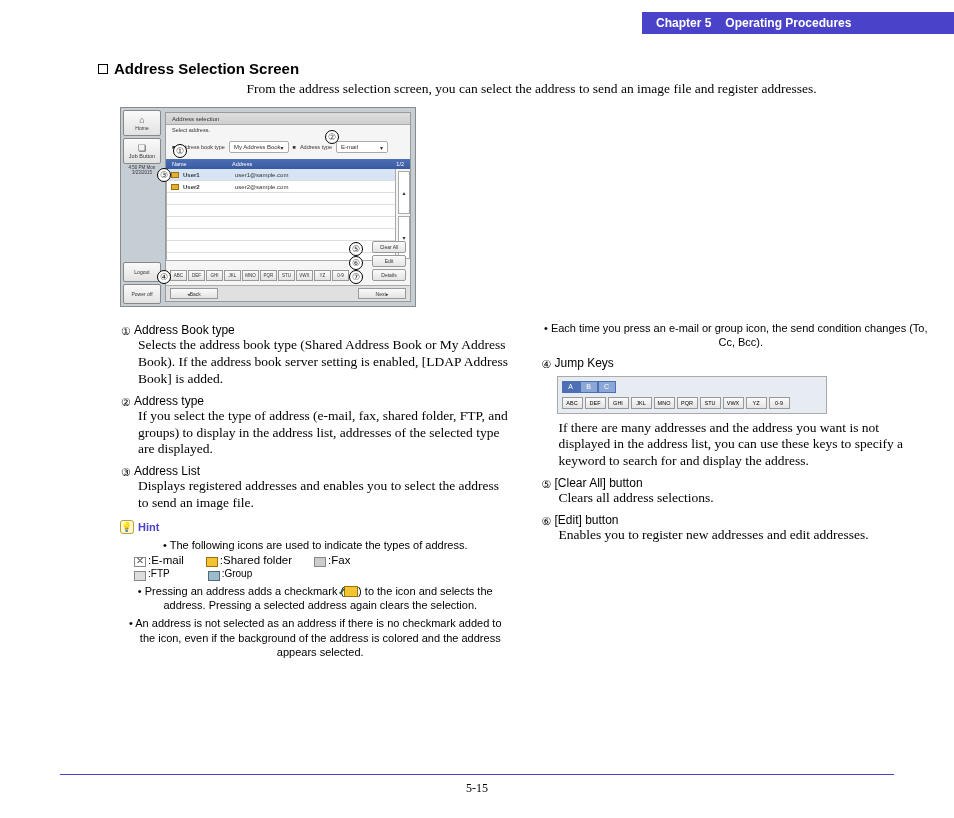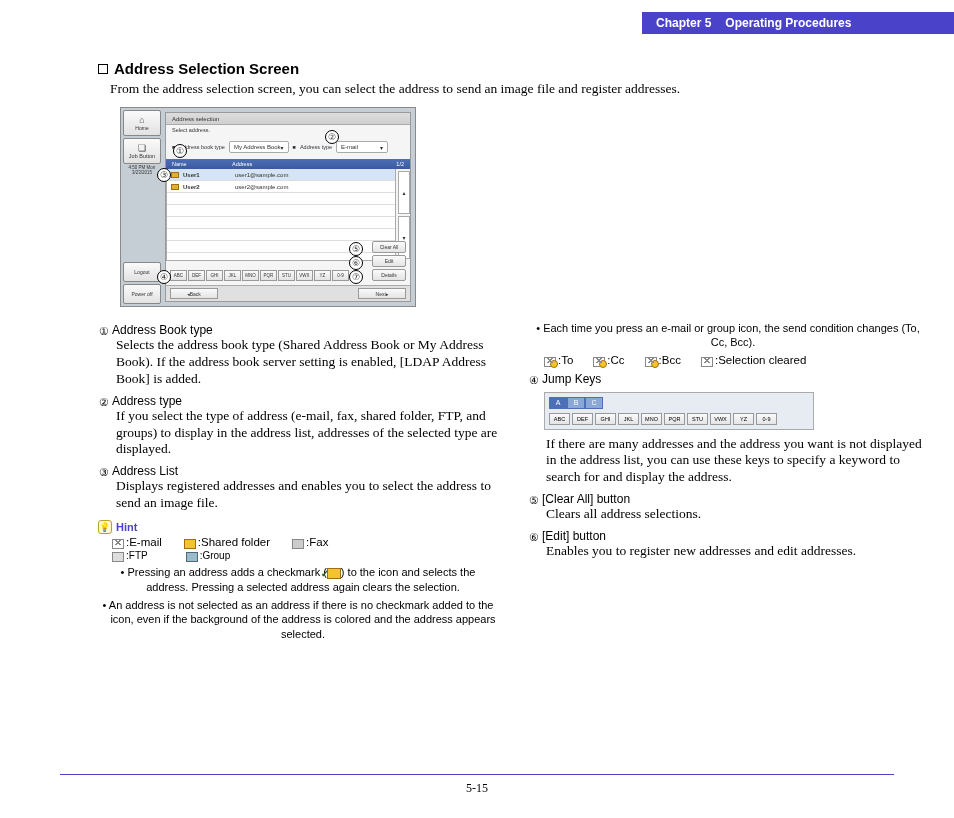--- a/index.html
+++ b/index.html
@@ -37,22 +37,23 @@
   .sec-title .box {
     display: inline-block;
     width: 10px; height: 10px;
     border: 1.5px solid #000;
     margin-right: 6px;
     position: relative; top: 0px;
   }
   .intro {
     font-family: "Times New Roman", serif;
     font-size: 13.5px;
-    margin-left: 12px;
+    margin-left: 34px;
     margin-bottom: 10px;
+    text-align: center;
   }
   
   .shot {
     margin-left: 22px;
     width: 296px; height: 200px;
     background: #c5cdd5;
     border: 1px solid #8a8a8a;
     position: relative;
     font-size: 6px;
     color: #333;
@@ -156,20 +157,21 @@
     width:14px; height:14px; border:1px solid #000; border-radius:50%;
     background:#fff; font-size:9px; display:flex;
     align-items:center; justify-content:center;
     font-family: Arial,sans-serif;
   }
   
   .cols {
     display: flex;
     gap: 30px;
     margin-top: 10px;
+    margin-left: 22px;
   }
   .col { width: 400px; font-size: 12px; }
   .item-hd {
     font-size: 12px;
     margin-top: 6px;
   }
   .circ {
     display:inline-flex; width:12px; height:12px;
     font-size: 11px; align-items:center; justify-content:center;
     position: relative; top: 1px;
@@ -395,44 +397,39 @@
       <div class="item-body">If you select the type of address (e-mail, fax, shared folder, FTP, and groups) to display in the address list, addresses of the selected type are displayed.</div>
 
       <div class="item-hd"><span class="circ">③</span><span>Address List</span></div>
       <div class="item-body">Displays registered addresses and enables you to select the address to send an image file.</div>
 
       <div class="hint">
         <span class="bulb">💡</span>
         <span class="lbl">Hint</span>
       </div>
 
+      <div class="bul">The following icons are used to indicate the types of address.</div>
       <div class="icons-row">
         <span><span class="ico mail"></span><span>:E-mail</span></span>
         <span><span class="ico folder"></span><span>:Shared folder</span></span>
         <span><span class="ico fax"></span><span>:Fax</span></span>
       </div>
       <div class="icons-row2">
         <span><span class="ico ftp"></span><span>:FTP</span></span>
         <span><span class="ico group"></span><span>:Group</span></span>
       </div>
 
       <div class="bul">
         <span>Pressing an address adds a checkmark (</span><span class="check"></span><span>) to the icon and selects the address. Pressing a selected address again clears the selection.</span>
       </div>
       <div class="bul">An address is not selected as an address if there is no checkmark added to the icon, even if the background of the address is colored and the address appears selected.</div>
     </div>
 
     <div class="col">
       <div class="bul">Each time you press an e-mail or group icon, the send condition changes (To, Cc, Bcc).</div>
-      <div class="iconline">
-        <span><span class="ico mail mk"></span><span>:To</span></span>
-        <span><span class="ico mail mk"></span><span>:Cc</span></span>
-        <span><span class="ico mail mk"></span><span>:Bcc</span></span>
-        <span><span class="ico mail"></span><span>:Selection cleared</span></span>
-      </div>
 
       <div class="item-hd"><span class="circ">④</span><span>Jump Keys</span></div>
 
       <div class="jumpimg">
         <div class="tabs">
           <span class="tab on">A</span>
           <span class="tab">B</span>
           <span class="tab">C</span>
         </div>
         <div class="kr">

